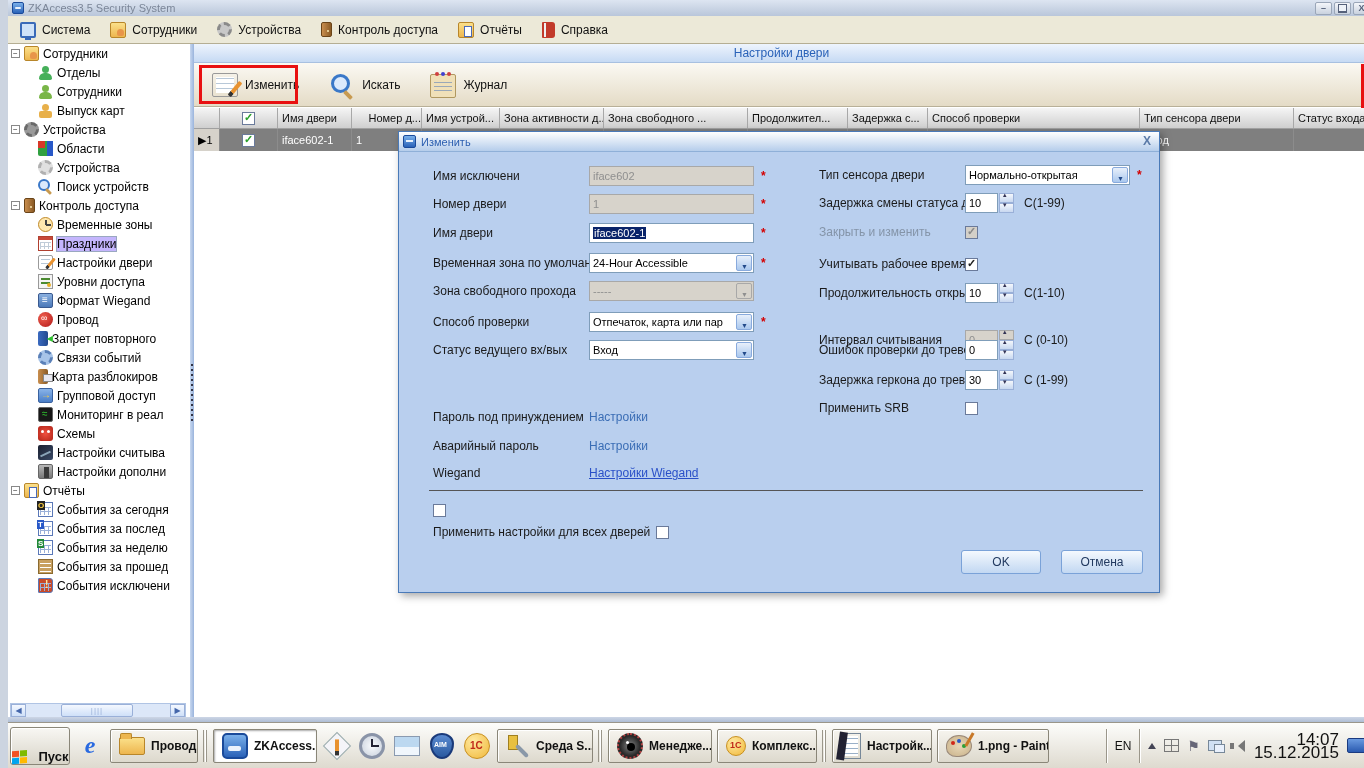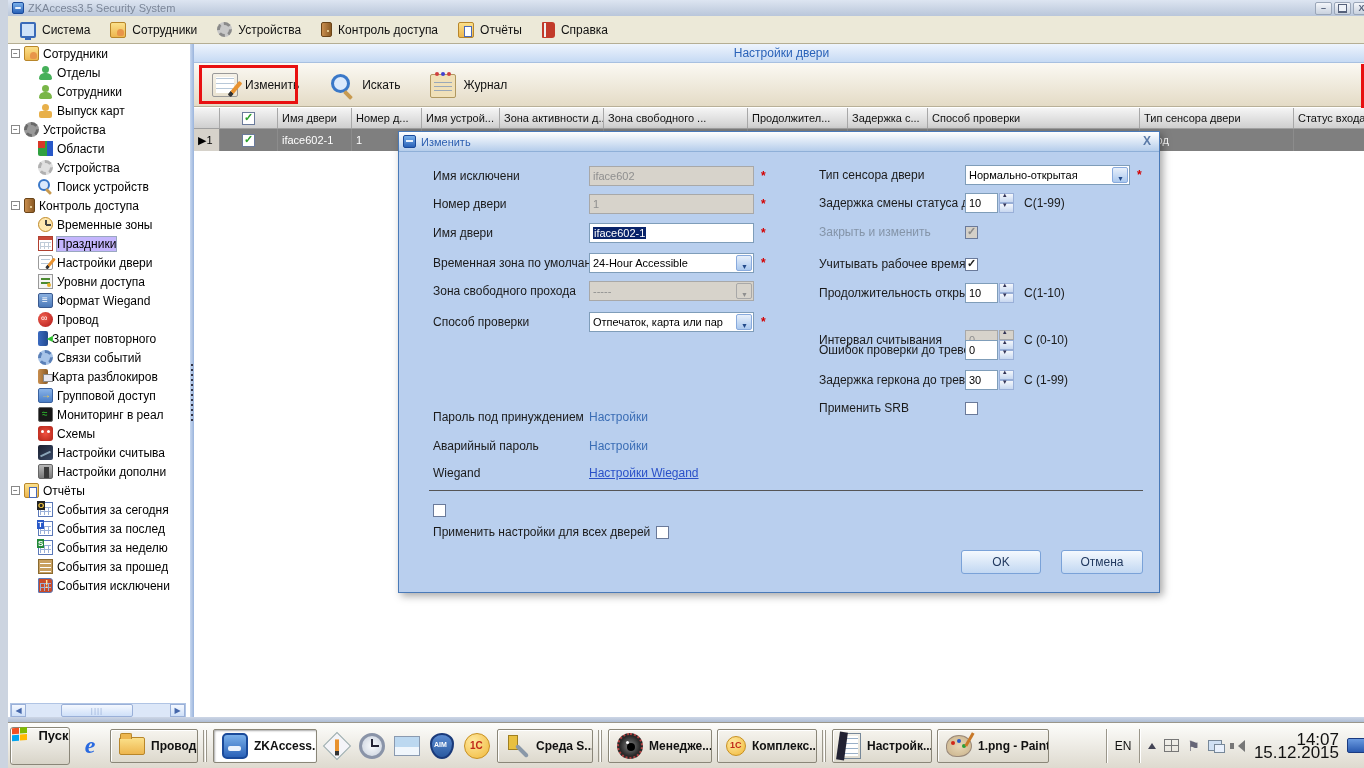--- a/index.html
+++ b/index.html
@@ -200,21 +200,21 @@
   .lnk.u { color:#2a50c8; text-decoration:underline; }
   .dsep { position:absolute; left:30px; right:16px; top:358px; border-top:1px solid #555; }
   .dcheckline { position:absolute; left:34px; height:16px; display:flex; align-items:center; gap:6px; font-size:12px; color:#1a1a1a; }
   .dbtn { position:absolute; height:24px; background:linear-gradient(#f4f9fe,#c2d8f2); border:1px solid #7aa2d8;
     border-radius:3px; font-size:12px; color:#223a60; text-align:center; line-height:22px; }
 
   
   .taskbar { position:absolute; left:0; top:722px; right:0; height:46px;
     background:linear-gradient(#fdfdfb,#dedacf); border-top:1px solid #9a968a; display:flex; align-items:center; padding:0 2px; gap:5px; }
   .startbtn { height:38px; width:60px; background:linear-gradient(#f8f7f3,#d8d4c8); border:1px solid #8a8678;
-    border-radius:3px; display:flex; align-items:flex-start; justify-content:center; gap:12px;
+    border-radius:3px; display:flex; align-items:flex-end; justify-content:center; gap:12px;
     font-size:13px; font-weight:bold; color:#111; box-shadow:inset 1px 1px 0 #fff; flex:none; }
   .winflag { width:15px; height:13px; position:relative; flex:none; }
   .winflag::before { content:""; position:absolute; left:0; top:0; width:7px; height:6px; background:#f25022;
     box-shadow:8px 0 0 #7fba00, 0 7px 0 #00a4ef, 8px 7px 0 #ffb900; transform:skewY(-5deg); }
   .qicon { width:30px; height:32px; position:relative; flex:none; display:flex; align-items:center; justify-content:center; }
   .tbbtn { height:34px; background:linear-gradient(#f6f4ee,#ddd9cd); border:1px solid #8a8678; border-radius:2px;
     box-shadow:inset 1px 1px 0 #fff; display:flex; align-items:center; gap:6px; padding:0 8px;
     font-size:12px; font-weight:bold; color:#111; white-space:nowrap; overflow:hidden; flex:none; }
   .tbbtn.active { background:#fff; box-shadow:inset 1px 1px 2px #aaa; }
   .tbsep { width:5px; height:36px; flex:none; position:relative; }
@@ -456,21 +456,21 @@
         </span>
         <span class="redbox"></span>
       </div>
       <div class="redstripe"></div>
       <div class="thead" id="thead">
           <div class="th" style="width: 26px;"></div>
           <div class="th cellcb" style="width: 58px;">
             <span class="cb checked"></span>
           </div>
           <div class="th" style="width: 74px;">Имя двери</div>
-          <div class="th" style="width: 70px;">Номер д...</div>
+          <div class="th" style="width: 70px; text-align: right;">Номер д...</div>
           <div class="th" style="width: 78px;">Имя устрой...</div>
           <div class="th" style="width: 104px;">Зона активности д...</div>
           <div class="th" style="width: 144px;">Зона свободного ...</div>
           <div class="th" style="width: 100px;">Продолжител...</div>
           <div class="th" style="width: 80px;">Задержка с...</div>
           <div class="th" style="width: 212px;">Способ проверки</div>
           <div class="th" style="width: 154px;">Тип сенсора двери</div>
           <div class="th" style="width: 78px;">Статус входа-...</div>
         </div>
       <div class="tdatarow" id="tdatarow">
@@ -521,20 +521,24 @@
       <span class="req">*</span>
     </div>
     <div class="drow" style="left:34px; top:149px">
       <span class="dlabel lw">Зона свободного прохода</span>
       <span class="combo disabled"><span>-----</span><span class="cbtn"></span></span>
     </div>
     <div class="drow" style="left:34px; top:180px">
       <span class="dlabel lw">Способ проверки</span>
       <span class="combo"><span>Отпечаток, карта или пар</span><span class="cbtn"></span></span>
       <span class="req">*</span>
+    </div>
+    <div class="drow" style="left:34px; top:208px">
+      <span class="dlabel lw">Статус ведущего вх/вых</span>
+      <span class="combo"><span>Вход</span><span class="cbtn"></span></span>
     </div>
     <div class="drow" style="left:34px; top:275px">
       <span class="dlabel lw">Пароль под принуждением</span>
       <span class="lnk">Настройки</span>
     </div>
     <div class="drow" style="left:34px; top:304px">
       <span class="dlabel lw">Аварийный пароль</span>
       <span class="lnk">Настройки</span>
     </div>
     <div class="drow" style="left:34px; top:331px">

